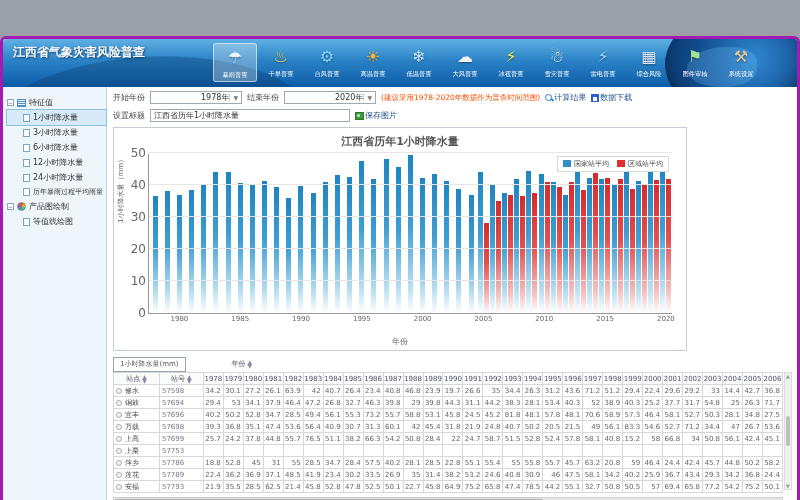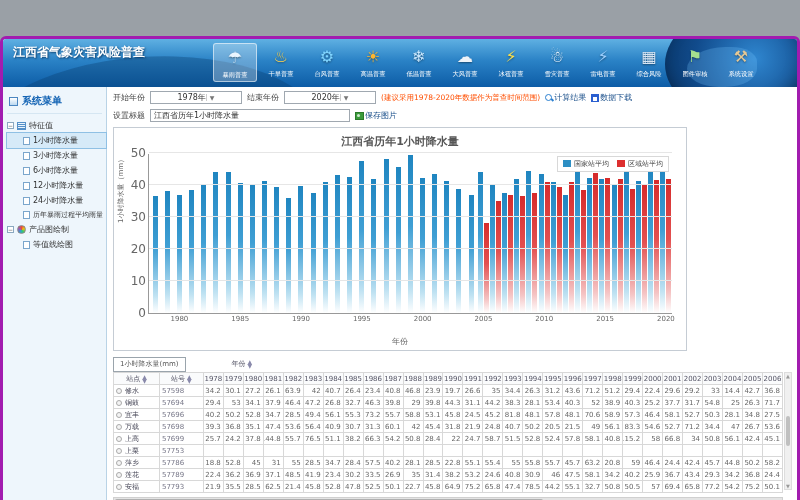--- a/index.html
+++ b/index.html
@@ -43,21 +43,21 @@
   .tree-item { display:flex; align-items:center; gap:3px; padding:2px 0 2px 16px; cursor:pointer; white-space:nowrap; }
   .tree-item .doc { width:7px; height:8px; border:1px solid #7aa6cc; background:#fff; flex:0 0 auto; }
   .tree-item.selected { background:#d6eaf8; outline:1px solid #8fc0e4; }
   .tree-item .ilabel { transform-origin:left center; }
   .tree-item .small { font-size:7px; }
 
   
   .main { flex:1; background:#fff; padding:4px 5px 0 6px; position:relative; }
   .filters { font-size:8px; color:#444; }
   .frow { display:flex; align-items:center; gap:5px; margin-bottom:5px; }
-  .sel { display:flex; align-items:center; justify-content:center; width:92px; height:13px; border:1px solid #a0a8b0; background:#fff; padding:0 3px; font-size:8px; color:#333; cursor:pointer; }
+  .sel { display:flex; align-items:center; justify-content:flex-end; width:92px; height:13px; border:1px solid #a0a8b0; background:#fff; padding:0 3px; font-size:8px; color:#333; cursor:pointer; }
   .sel .arr { color:#777; font-size:6px; border-left:1px solid #ccc; padding-left:3px; }
   .hint { color:#ff4e00; font-size:7.5px; white-space:nowrap; }
   .linkbtn { display:flex; align-items:center; gap:1px; color:#1a4f8a; cursor:pointer; white-space:nowrap; }
   .mag { position:relative; width:8px; height:8px; }
   .mag:before { content:""; position:absolute; left:0; top:0; width:5px; height:5px; border:1.5px solid #2a7fd0; border-radius:50%; }
   .mag:after { content:""; position:absolute; left:5.5px; top:5.5px; width:3px; height:1.5px; background:#2a7fd0; transform:rotate(45deg); }
   .disk { width:8px; height:8px; background:#2a5fd0; position:relative; }
   .disk:after { content:""; position:absolute; left:2px; top:3px; width:4px; height:4px; background:#fff; }
   .imgicon { width:9px; height:8px; background:#3a9a3a; position:relative; border:1px solid #2a7a2a; }
   .imgicon:after { content:""; position:absolute; left:1px; top:1px; width:3px; height:3px; border-radius:50%; background:#cfe9cf; }
@@ -159,24 +159,20 @@
           <span class="glyph" style="color: rgb(230, 200, 148);">⚒</span>
           <span class="tlabel">系统设置</span>
         </div>
       </div>
   </div>
 
 
   <div class="bodywrap">
 
     <div class="sidebar">
-      <div class="side-title">
-        <span class="sq"></span>
-        <span>系统菜单</span>
-      </div>
       <div class="tree" id="tree">
           <div class="tree-group">
             <span class="expander">−</span>
             <span class="gicon-list"></span>
             <span>特征值</span>
           </div>
           <div class="tree-item selected">
             <span class="doc"></span>
             <span class="ilabel">1小时降水量</span>
           </div>

